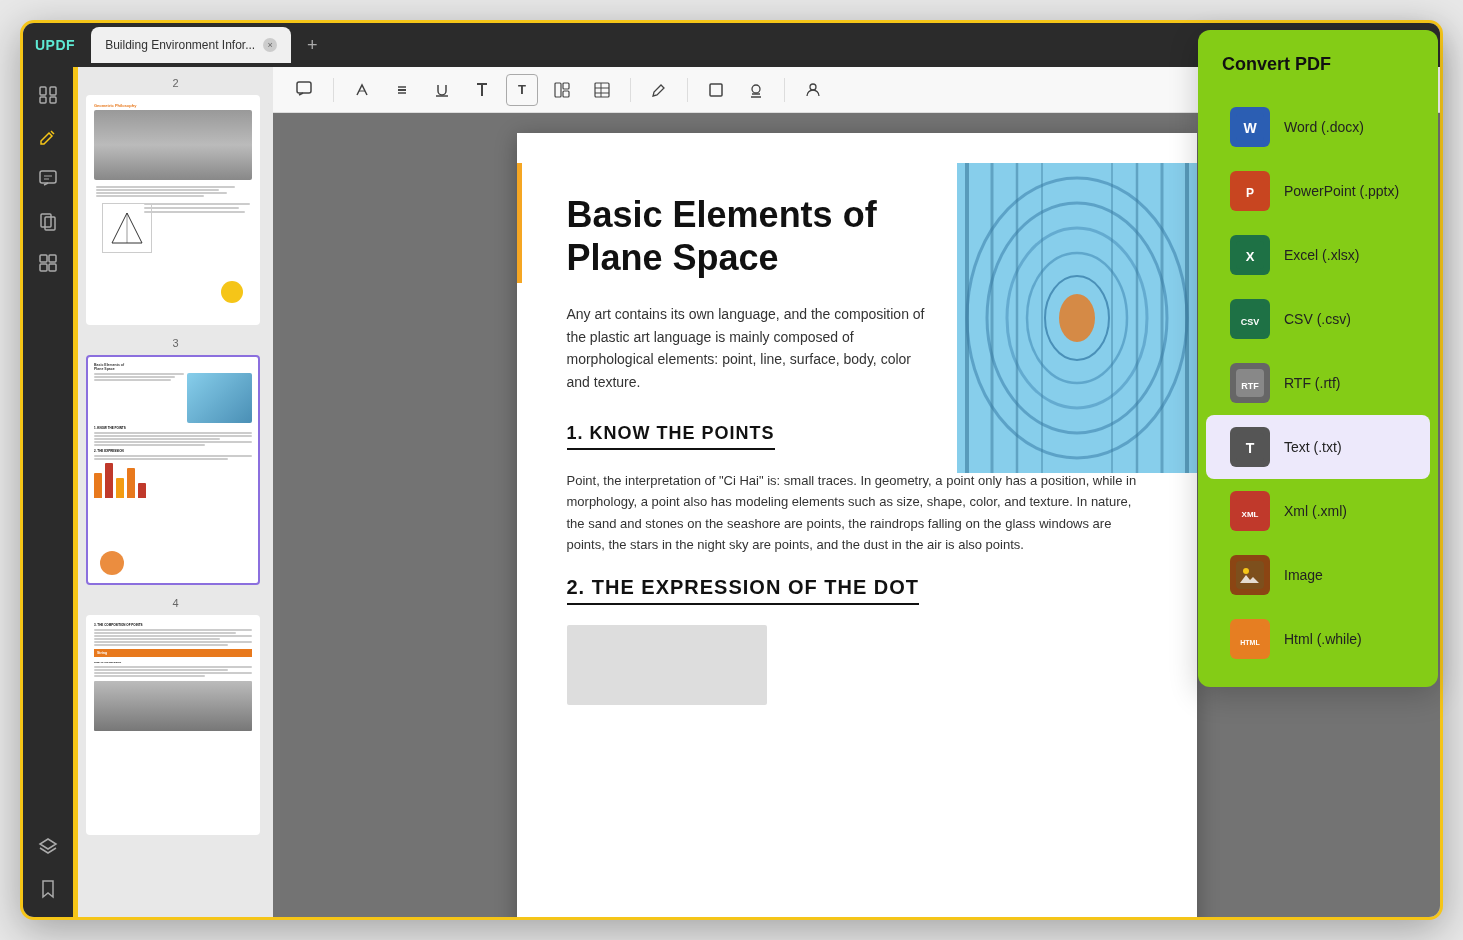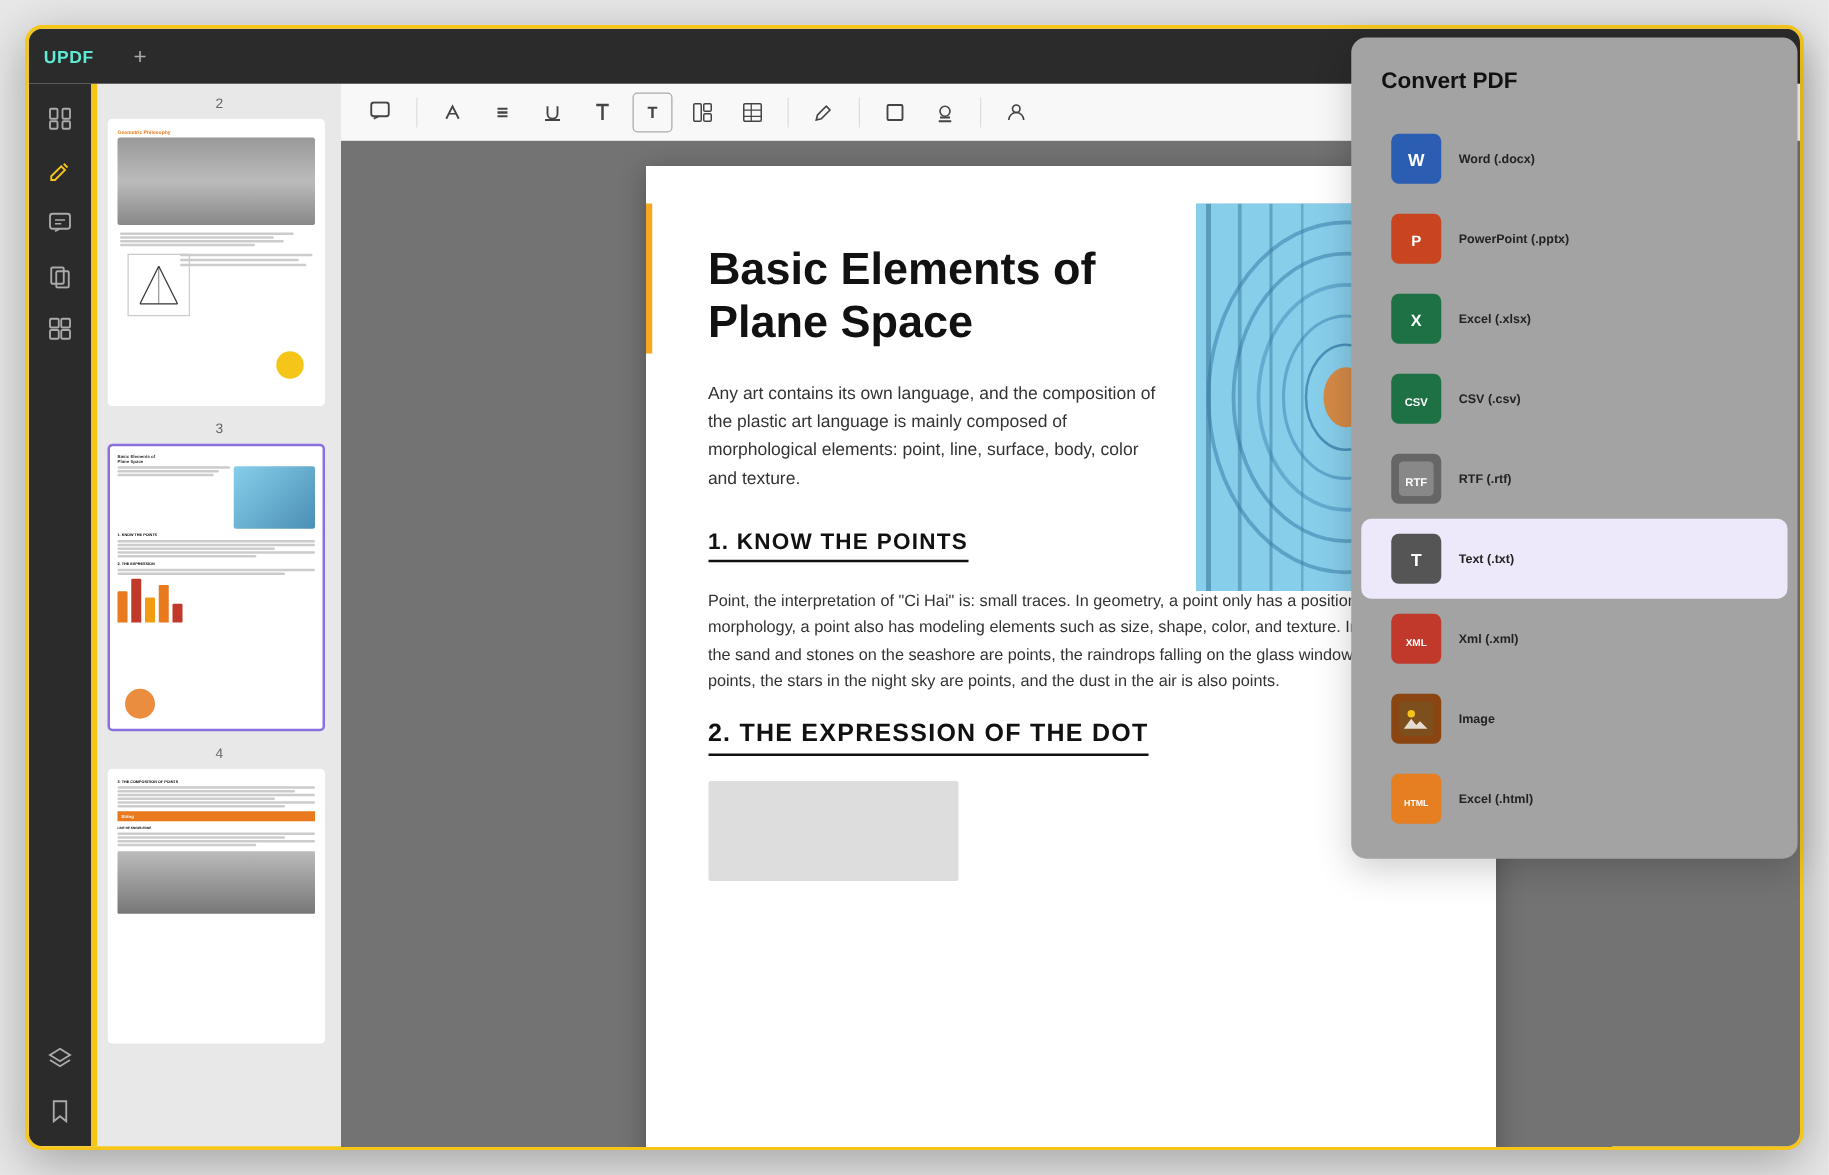--- a/index.html
+++ b/index.html
@@ -267,22 +267,22 @@
     .tunnel-svg {
       width: 240px;
       height: 310px;
     }
 
     
     .convert-panel {
       position: absolute;
       top: 30px;
       right: 25px;
-      width: 357px;
-      background: #a3a3a3;
+      width: 240px;
+      background: #84cc16;
       border-radius: 12px;
       box-shadow: 0 8px 30px rgba(0,0,0,0.2);
       padding: 24px 0 16px 0;
       z-index: 100;
     }
     .convert-panel-title {
       font-size: 18px;
       font-weight: 700;
       color: #111;
       padding: 0 24px;
@@ -304,23 +304,23 @@
       width: 40px;
       height: 40px;
       border-radius: 6px;
       display: flex;
       align-items: center;
       justify-content: center;
       font-size: 18px;
       flex-shrink: 0;
     }
     .convert-label {
-      font-size: 10px;
+      font-size: 14px;
       color: #222;
-      font-weight: 700;
+      font-weight: 400;
     }
     .thumb-text-lines {
       display: flex;
       flex-direction: column;
       gap: 1px;
     }
     .thumb-line {
       height: 2px;
       background: #ccc;
       border-radius: 1px;
@@ -361,20 +361,24 @@
     .icon-xml { background: #c0392b; color: white; font-size: 10px; font-weight: bold; }
     .icon-html { background: #e67e22; color: white; font-size: 10px; font-weight: bold; }
   </style>
 </head>
 <body>
 
 <div class="app-window">
 
   <div class="title-bar">
     <span class="logo">UPDF</span>
+    <div class="tab">
+      <span>Building Environment Infor...</span>
+      <div class="tab-close">×</div>
+    </div>
     <button class="tab-add">+</button>
   </div>
 
   <div class="main-area">
 
     <div class="sidebar-icons">
       <div class="sidebar-icon">
         <svg width="20" height="20" viewBox="0 0 20 20" fill="none">
           <rect x="2" y="2" width="6" height="8" rx="1" stroke="#aaa" stroke-width="1.5"></rect>
           <rect x="12" y="2" width="6" height="8" rx="1" stroke="#aaa" stroke-width="1.5"></rect>
@@ -735,16 +739,16 @@
         </div>
         <span class="convert-label">Image</span>
       </div>
       <div class="convert-item">
         <div class="convert-icon icon-html">
           <svg width="28" height="28" viewBox="0 0 28 28">
             <rect width="28" height="28" rx="4" fill="#e67e22"></rect>
             <text x="14" y="20" text-anchor="middle" font-size="7" font-weight="bold" fill="white">HTML</text>
           </svg>
         </div>
-        <span class="convert-label">Excel (.html)</span>
+        <span class="convert-label">Html (.while)</span>
       </div>
     </div>
 </div>
 
 </body></html>

